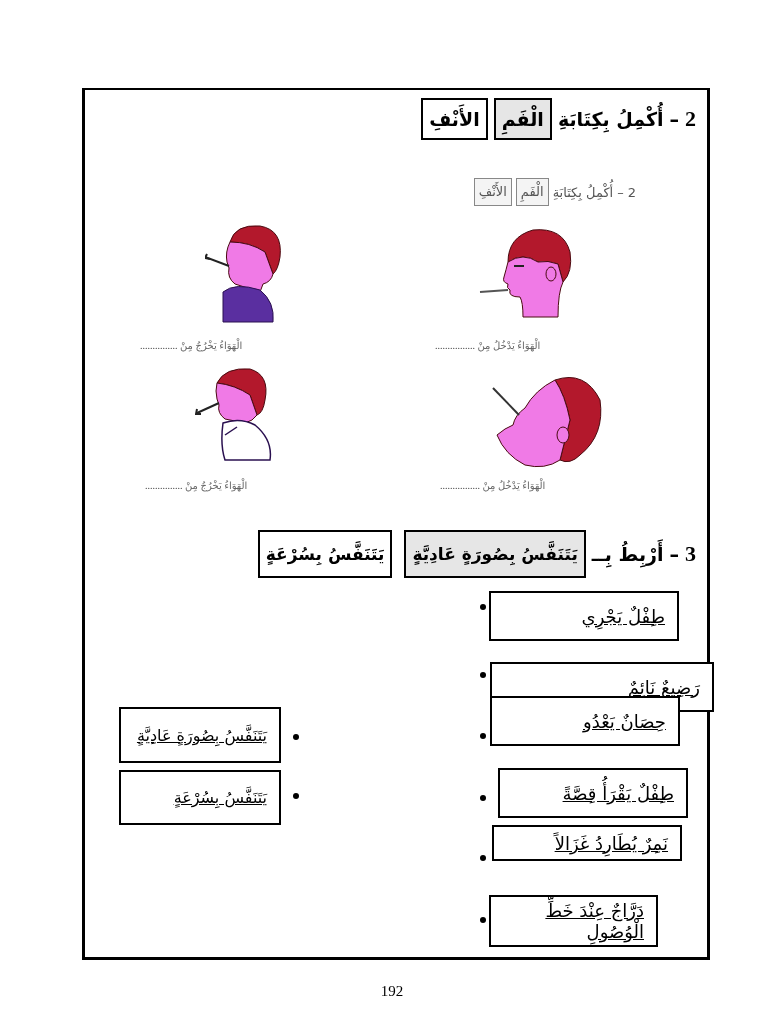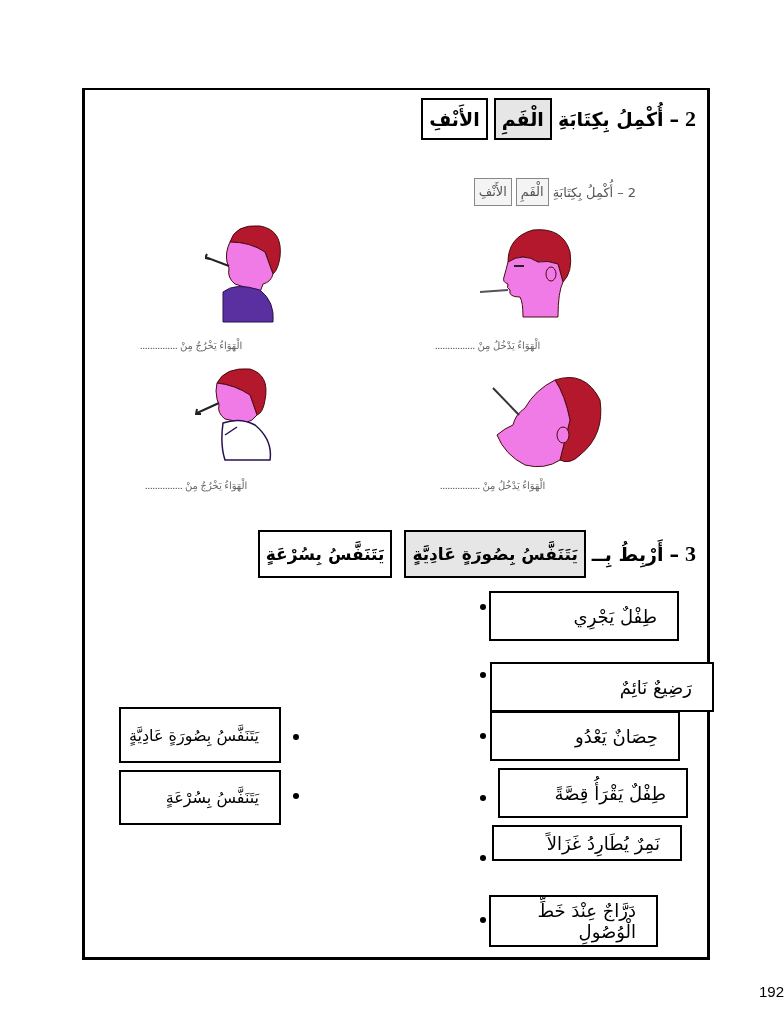--- a/index.html
+++ b/index.html
@@ -8,23 +8,23 @@
   .abs { position:absolute; }
   .hdr { font-family:"DejaVu Sans", sans-serif; font-weight:bold; font-size:19px; display:flex; align-items:center; gap:6px; direction:rtl; }
   .hdr .num { font-family:"Liberation Serif", serif; font-size:22px; }
   .boxword { border:2px solid #000; padding:2px 6px; background:#fff; }
   .boxword.grey { background:#e6e6e6; }
   .sub-hdr { font-family:"DejaVu Sans", sans-serif; font-size:13px; color:#555; display:flex; align-items:center; gap:4px; direction:rtl; }
   .sub-hdr .boxword { border:1px solid #888; padding:1px 4px; background:#f4f4f4; }
   .caption { font-family:Liberation Serif, serif; font-size:10px; color:#666; direction:rtl; white-space:nowrap; }
   .caption .dots { letter-spacing:1px; color:#444; }
   .img-box { position:absolute; }
-  .match-box { position:absolute; border:2px solid #000; background:#fff; box-sizing:border-box; font-family:"DejaVu Sans", sans-serif; font-size:18px; direction:rtl; display:flex; align-items:center; padding-right:20px; }
+  .match-box { position:absolute; border:2px solid #000; background:#fff; box-sizing:border-box; font-family:"DejaVu Sans", sans-serif; font-size:18px; direction:rtl; display:flex; align-items:center; padding-right:12px;text-decoration:underline; }
   .bullet { position:absolute; width:6px; height:6px; border-radius:50%; background:#000; }
-  .page-num { position:absolute; left:0; width:784px; top:983px; text-align:right; font-family:Liberation Sans, sans-serif; font-size:15px; }
+  .page-num { position:absolute; left:0; width:784px; top:983px; text-align:center; font-family:Liberation Serif, serif; font-size:15px; }
 </style>
 </head>
 <body>
 
 <div class="frame"></div>
 
 <div class="abs hdr" style="right:88px; top:98px;">
   <span class="num">2</span>
   <span>–</span>
   <span>أُكْمِلُ بِكِتَابَةِ</span>
@@ -105,21 +105,21 @@
   <span class="boxword grey" style="font-size:17px; height:40px; line-height:40px;">يَتَنَفَّسُ بِصُورَةٍ عَادِيَّةٍ</span>
   <span class="boxword" style="font-size:17px; height:40px; line-height:40px; margin-right:6px;">يَتَنَفَّسُ بِسُرْعَةٍ</span>
 </div>
 
 <div class="match-box" style="left:489px; top:591px; width:190px; height:50px;">طِفْلٌ يَجْرِي</div>
 <div class="bullet" style="left:480px; top:604px;"></div>
 
 <div class="match-box" style="left:490px; top:662px; width:224px; height:50px;">رَضِيعٌ نَائِمٌ</div>
 <div class="bullet" style="left:480px; top:672px;"></div>
 
-<div class="match-box" style="left:490px; top:711px; width:190px; height:50px;">حِصَانٌ يَعْدُو</div>
+<div class="match-box" style="left:490px; top:696px; width:190px; height:50px;">حِصَانٌ يَعْدُو</div>
 <div class="bullet" style="left:480px; top:733px;"></div>
 
 <div class="match-box" style="left:490px; top:768px; width:190px; height:50px;margin-left:8px;">طِفْلٌ يَقْرَأُ قِصَّةً</div>
 <div class="bullet" style="left:480px; top:795px;"></div>
 
 <div class="match-box" style="left:492px; top:825px; width:190px; height:36px;">نَمِرٌ يُطَارِدُ غَزَالاً</div>
 <div class="bullet" style="left:480px; top:855px;"></div>
 
 <div class="match-box" style="left:489px; top:895px; width:169px; height:52px;">دَرَّاجٌ عِنْدَ خَطِّ الْوُصُولِ</div>
 <div class="bullet" style="left:480px; top:917px;"></div>

